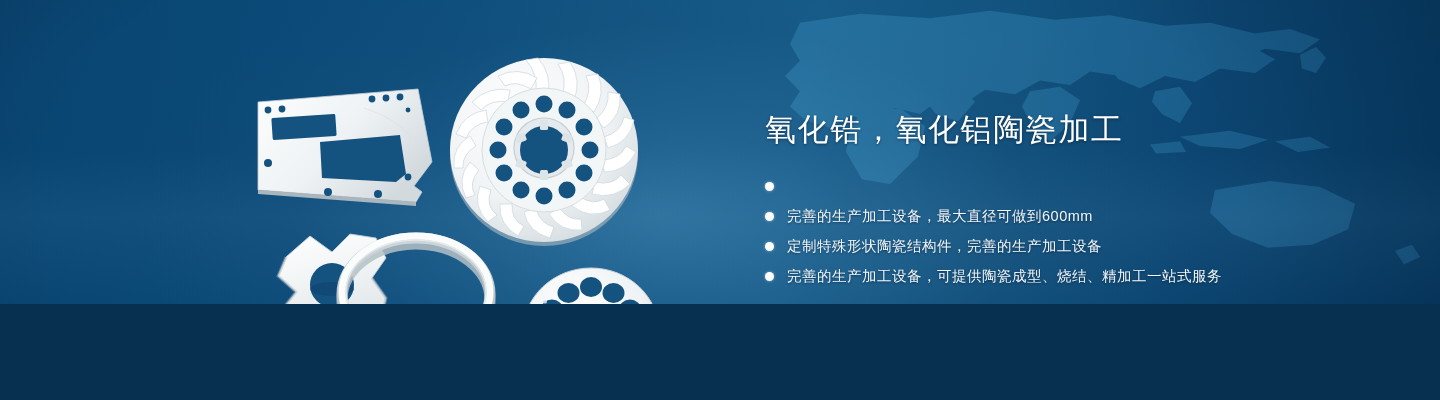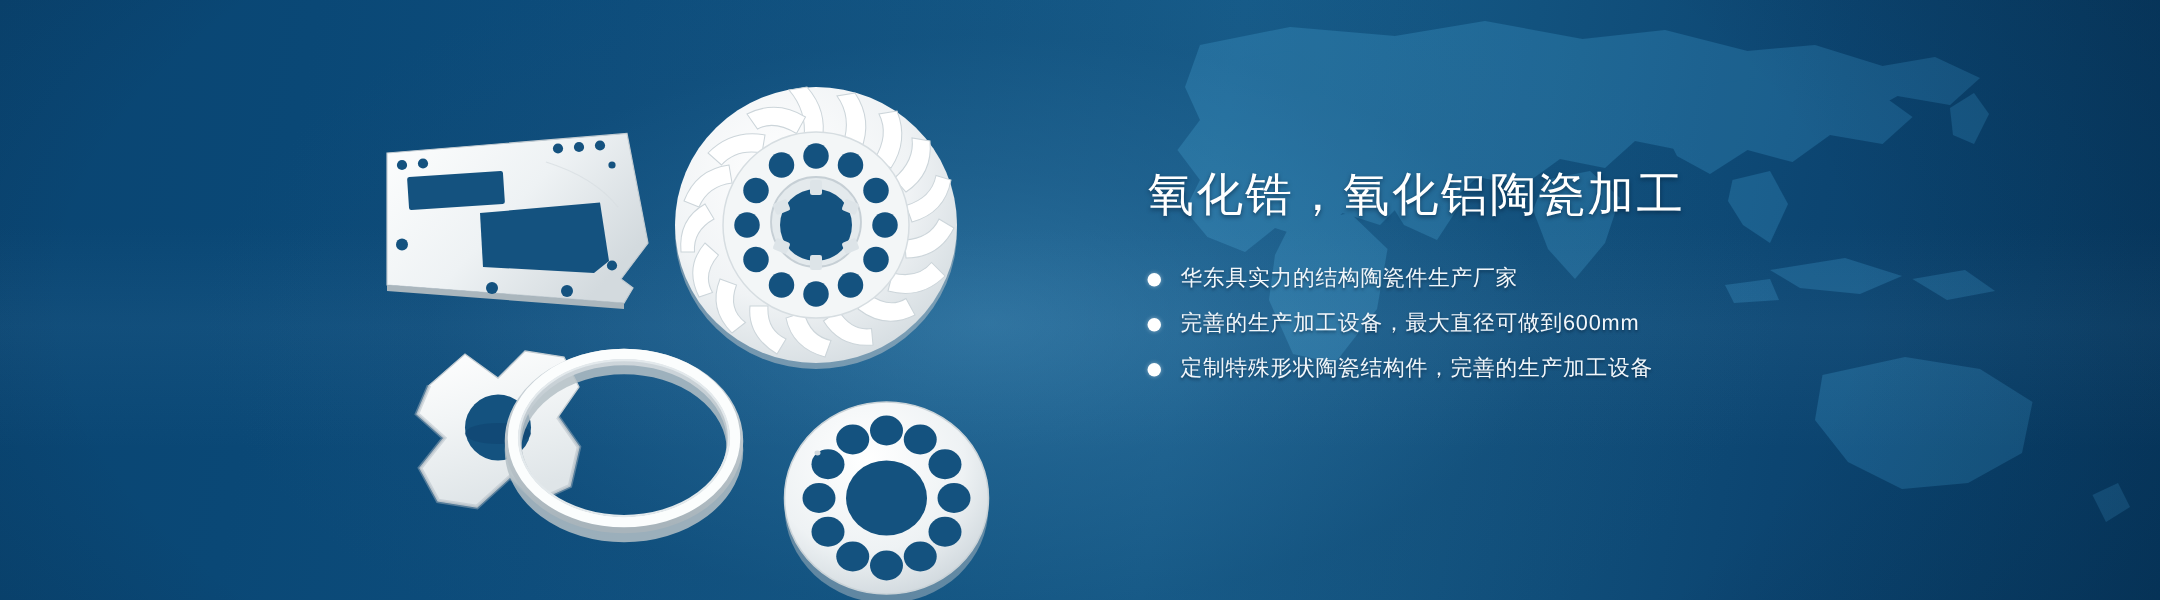--- a/index.html
+++ b/index.html
@@ -5,21 +5,21 @@
   * { margin:0; padding:0; box-sizing:border-box; }
   html,body { background:#062f50; }
   body {
     font-family:"Liberation Sans","DejaVu Sans",sans-serif;
     -webkit-font-smoothing:antialiased;
   }
 
   .banner{
     position:relative;
     width:1440px;
-    height:400px;
+    height:304px;
     overflow:hidden;
     background:#0a4470;
   }
 
   
   .bg-base{
     position:absolute; inset:0;
     background:
       linear-gradient(100deg,
         #0a4572 0%,
@@ -308,26 +308,29 @@
       </g>
     </svg>
   </div>
 
   <div class="copy">
     <h1 class="headline">氧化锆，氧化铝陶瓷加工</h1>
 
     <ul class="feature-list">
       <li class="feature-item">
         <span class="feature-bullet"></span>
-        <span class="feature-text">华东具实力的结构陶瓷件生产厂家</span>
       </li>
       <li class="feature-item">
         <span class="feature-bullet"></span>
         <span class="feature-text">完善的生产加工设备，最大直径可做到600mm</span>
       </li>
       <li class="feature-item">
         <span class="feature-bullet"></span>
         <span class="feature-text">定制特殊形状陶瓷结构件，完善的生产加工设备</span>
       </li>
+      <li class="feature-item">
+        <span class="feature-bullet"></span>
+        <span class="feature-text">完善的生产加工设备，可提供陶瓷成型、烧结、精加工一站式服务</span>
+      </li>
     </ul>
   </div>
 
 </div>
 
 </body></html>

